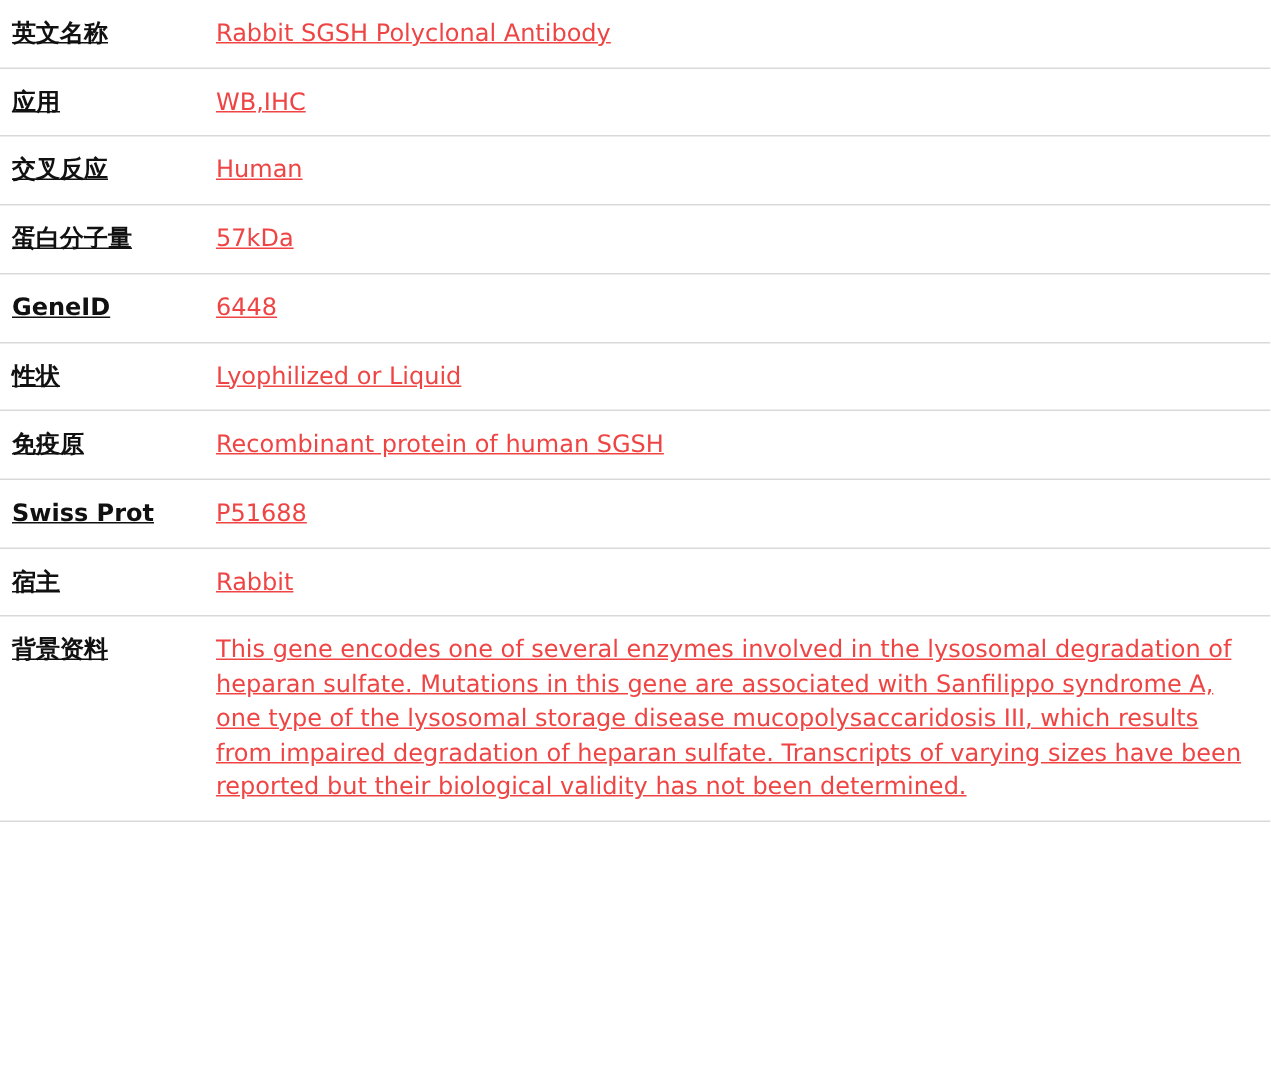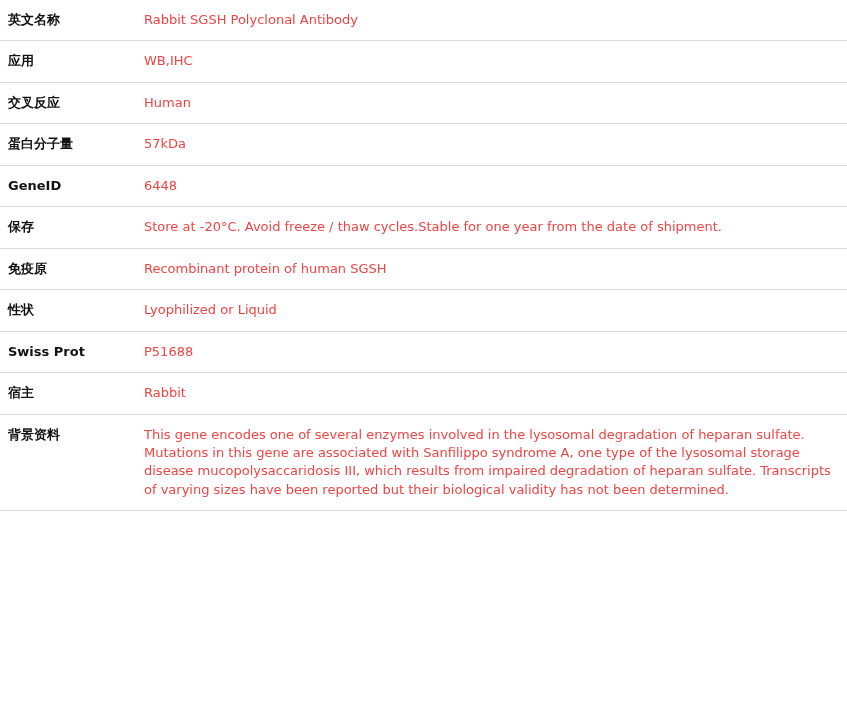--- a/index.html
+++ b/index.html
@@ -18,22 +18,23 @@
     width: 847px;
     border-collapse: collapse;
     table-layout: fixed;
   }
   table.spec-table tr {
     border-bottom: 1px solid #d9d9d9;
   }
   table.spec-table td {
     vertical-align: top;
     padding: 11px 8px 11px 8px;
-    font-size: 13px;
+    font-size: 16px;
     line-height: 1.42;
+    text-decoration: underline;
   }
   td.label-cell {
     width: 120px;
     font-weight: bold;
     padding-left: 8px;
     white-space: nowrap;
     color: #111111;
   }
   td.value-cell {
     padding-left: 8px;
@@ -66,30 +67,26 @@
     </tr>
     <tr>
       <td class="label-cell">蛋白分子量</td>
       <td class="value-cell">57kDa</td>
     </tr>
     <tr>
       <td class="label-cell">GeneID</td>
       <td class="value-cell">6448</td>
     </tr>
     <tr>
-      <td class="label-cell">保存</td>
-      <td class="value-cell">Store at -20°C. Avoid freeze / thaw cycles.Stable for one year from the date of shipment.</td>
+      <td class="label-cell">性状</td>
+      <td class="value-cell">Lyophilized or Liquid</td>
     </tr>
     <tr>
       <td class="label-cell">免疫原</td>
       <td class="value-cell">Recombinant protein of human SGSH</td>
-    </tr>
-    <tr>
-      <td class="label-cell">性状</td>
-      <td class="value-cell">Lyophilized or Liquid</td>
     </tr>
     <tr>
       <td class="label-cell">Swiss Prot</td>
       <td class="value-cell">P51688</td>
     </tr>
     <tr>
       <td class="label-cell">宿主</td>
       <td class="value-cell">Rabbit</td>
     </tr>
     <tr class="bg-row">

